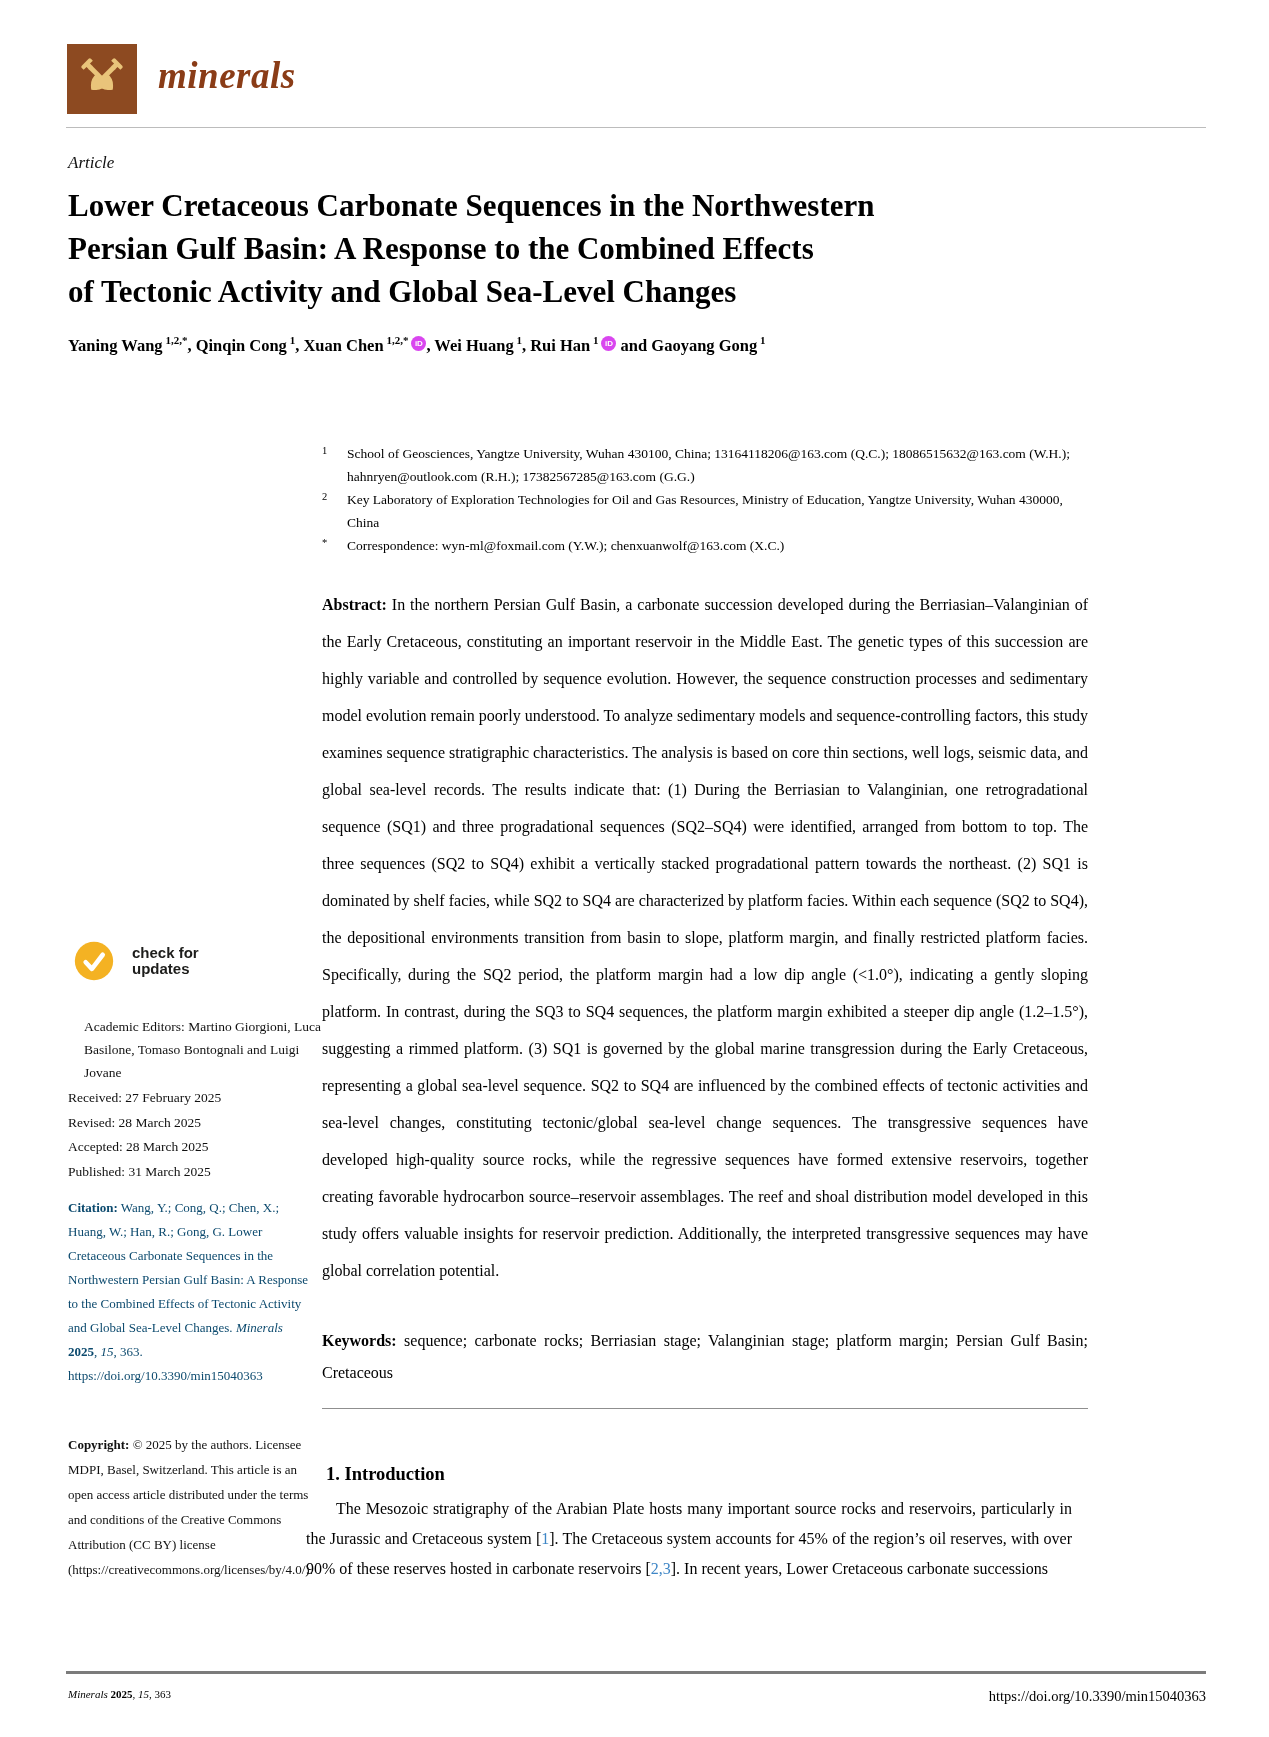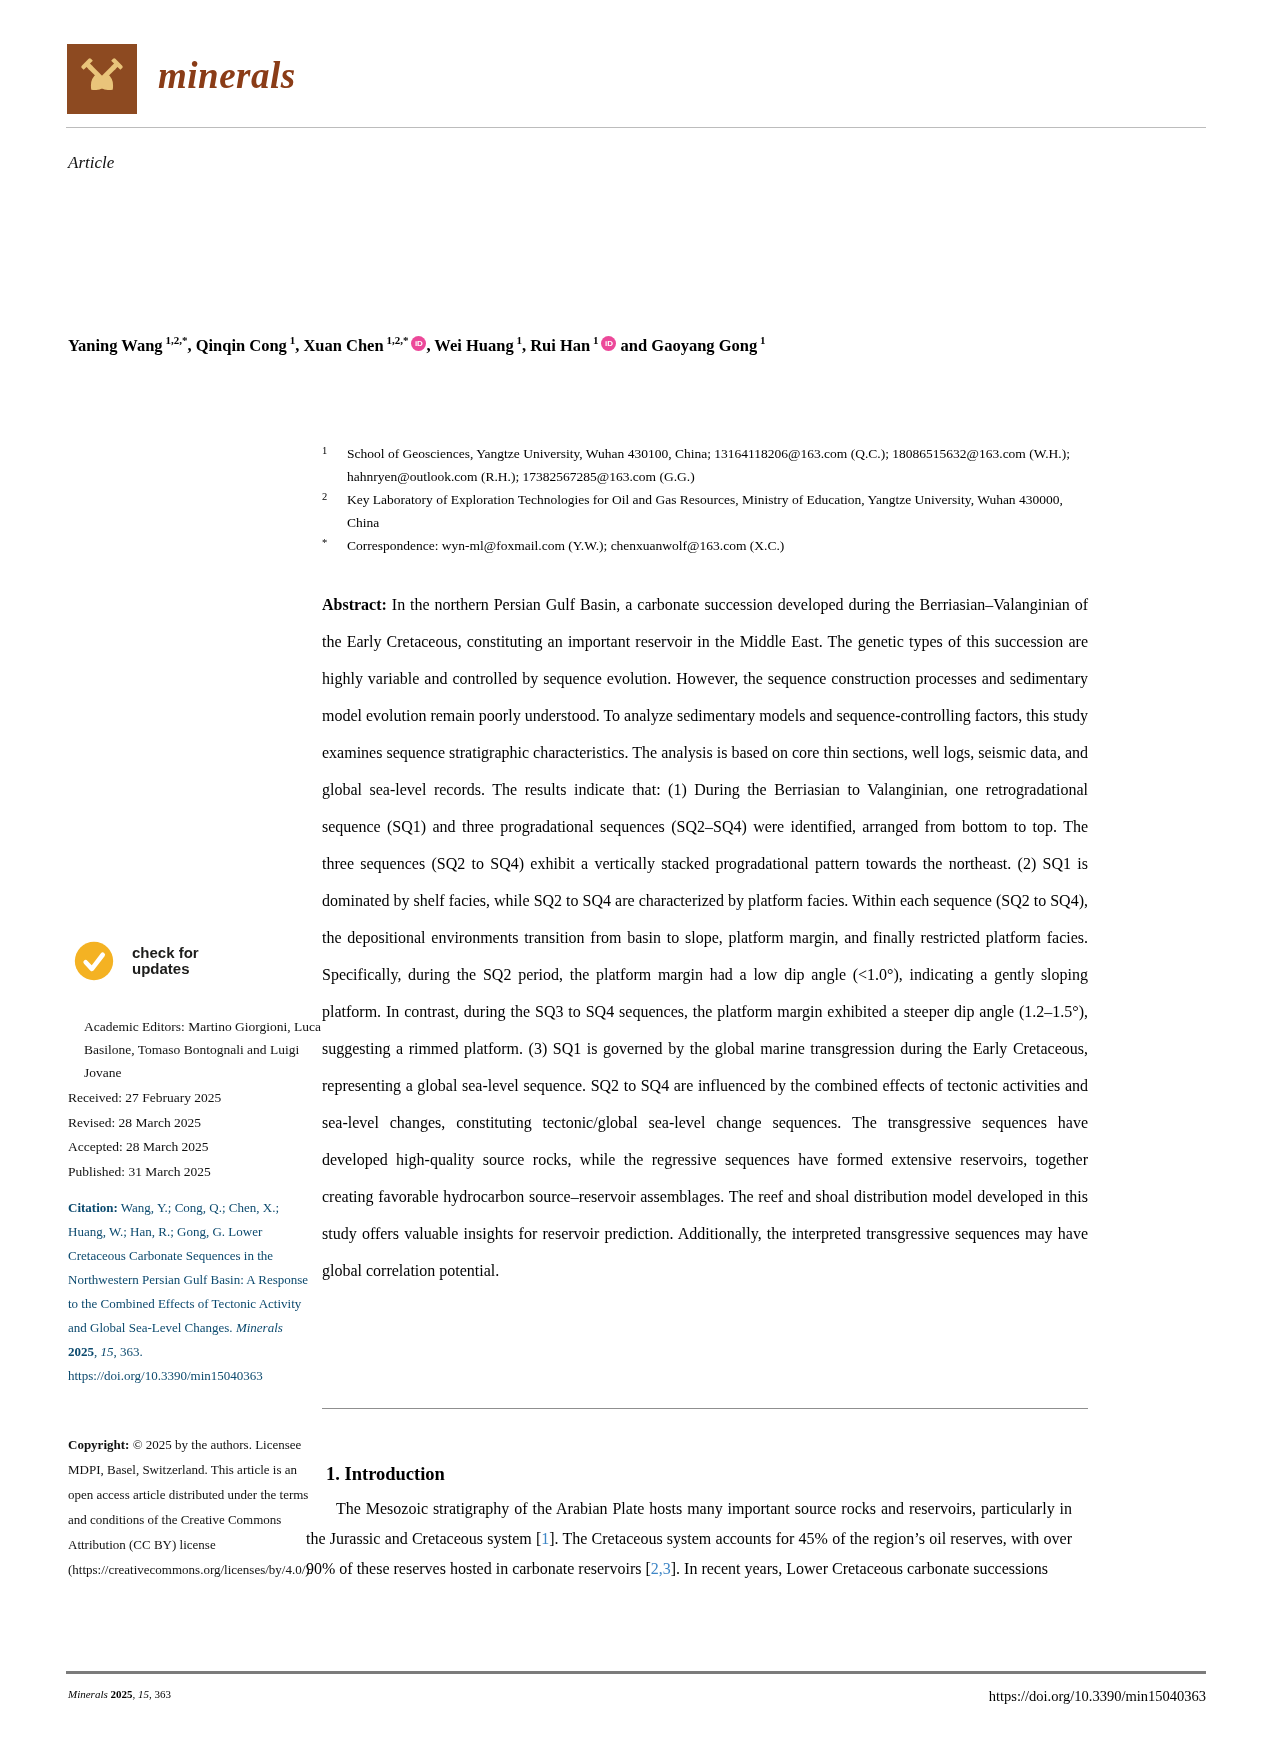--- a/index.html
+++ b/index.html
@@ -14,21 +14,21 @@
   .logo-text{position:absolute;left:158px;top:54px;font-size:37px;font-weight:bold;font-style:italic;
              color:#8A3C17;letter-spacing:0.5px;}
   .header-rule{position:absolute;left:66px;top:127px;width:1140px;height:1px;background:#bcbcbc;}
 
   
   .article-label{position:absolute;left:68px;top:153px;font-size:17px;font-style:italic;color:#111;}
   .title{position:absolute;left:68px;top:184px;width:990px;margin:0;font-size:31px;line-height:43px;
          font-weight:bold;color:#000;}
   .authors{position:absolute;left:68px;top:334px;width:1010px;font-size:16.5px;font-weight:bold;}
   .author-sup{font-size:11px;}
-  .orcid{display:inline-block;width:15px;height:15px;background:#ec4899;border-radius:50%;color:#fff;
+  .orcid{display:inline-block;width:15px;height:15px;background:#d946ef;border-radius:50%;color:#fff;
          font-size:8px;font-weight:bold;text-align:center;line-height:15px;
          font-family:"Liberation Sans",sans-serif;vertical-align:5px;margin-left:3px;cursor:pointer;}
 
   
   .affiliations{position:absolute;left:322px;top:442px;width:770px;font-size:13.5px;line-height:23px;}
   .aff-row{display:flex;}
   .aff-marker{flex:0 0 25px;font-size:10.5px;position:relative;top:-3px;}
   .aff-text{flex:1;}
 
   
@@ -76,20 +76,25 @@
           <rect x="45.5" y="19" width="9" height="30"></rect>
           <path d="M36 48 h28 q2 16 -8 25 q-3.5 3.5 -6 5 q-2.5 -1.5 -6 -5 q-10 -9 -8 -25 z"></path>
         </g>
       </g>
     </svg>
   </div>
   <div class="logo-text">minerals</div>
   <div class="header-rule"></div>
 
   <div class="article-label">Article</div>
+  <h1 class="title">
+      <div>Lower Cretaceous Carbonate Sequences in the Northwestern</div>
+      <div>Persian Gulf Basin: A Response to the Combined Effects</div>
+      <div>of Tectonic Activity and Global Sea-Level Changes</div>
+    </h1>
   <div class="authors"><span>Yaning Wang</span><sup class="author-sup">&nbsp;1,2,*</sup>, <span>Qinqin Cong</span><sup class="author-sup">&nbsp;1</sup>, <span>Xuan Chen</span><sup class="author-sup">&nbsp;1,2,*</sup><span class="orcid">iD</span>, <span>Wei Huang</span><sup class="author-sup">&nbsp;1</sup>, <span>Rui Han</span><sup class="author-sup">&nbsp;1</sup><span class="orcid">iD</span> and <span>Gaoyang Gong</span><sup class="author-sup">&nbsp;1</sup></div>
 
   <div class="affiliations">
       <div class="aff-row">
         <span class="aff-marker">1</span>
         <span class="aff-text">School of Geosciences, Yangtze University, Wuhan 430100, China; 13164118206@163.com (Q.C.); 18086515632@163.com (W.H.); hahnryen@outlook.com (R.H.); 17382567285@163.com (G.G.)</span>
       </div>
       <div class="aff-row">
         <span class="aff-marker">2</span>
         <span class="aff-text">Key Laboratory of Exploration Technologies for Oil and Gas Resources, Ministry of Education, Yangtze University, Wuhan 430000, China</span>
@@ -98,20 +103,24 @@
         <span class="aff-marker">*</span>
         <span class="aff-text">Correspondence: wyn-ml@foxmail.com (Y.W.); chenxuanwolf@163.com (X.C.)</span>
       </div>
     </div>
 
   <div class="abstract">
     <span class="bold">Abstract:</span>
     <span>In the northern Persian Gulf Basin, a carbonate succession developed during the Berriasian–Valanginian of the Early Cretaceous, constituting an important reservoir in the Middle East. The genetic types of this succession are highly variable and controlled by sequence evolution. However, the sequence construction processes and sedimentary model evolution remain poorly understood. To analyze sedimentary models and sequence-controlling factors, this study examines sequence stratigraphic characteristics. The analysis is based on core thin sections, well logs, seismic data, and global sea-level records. The results indicate that: (1) During the Berriasian to Valanginian, one retrogradational sequence (SQ1) and three progradational sequences (SQ2–SQ4) were identified, arranged from bottom to top. The three sequences (SQ2 to SQ4) exhibit a vertically stacked progradational pattern towards the northeast. (2) SQ1 is dominated by shelf facies, while SQ2 to SQ4 are characterized by platform facies. Within each sequence (SQ2 to SQ4), the depositional environments transition from basin to slope, platform margin, and finally restricted platform facies. Specifically, during the SQ2 period, the platform margin had a low dip angle (&lt;1.0°), indicating a gently sloping platform. In contrast, during the SQ3 to SQ4 sequences, the platform margin exhibited a steeper dip angle (1.2–1.5°), suggesting a rimmed platform. (3) SQ1 is governed by the global marine transgression during the Early Cretaceous, representing a global sea-level sequence. SQ2 to SQ4 are influenced by the combined effects of tectonic activities and sea-level changes, constituting tectonic/global sea-level change sequences. The transgressive sequences have developed high-quality source rocks, while the regressive sequences have formed extensive reservoirs, together creating favorable hydrocarbon source–reservoir assemblages. The reef and shoal distribution model developed in this study offers valuable insights for reservoir prediction. Additionally, the interpreted transgressive sequences may have global correlation potential.</span>
   </div>
 
+  <div class="keywords">
+    <span class="bold">Keywords:</span>
+    <span>sequence; carbonate rocks; Berriasian stage; Valanginian stage; platform margin; Persian Gulf Basin; Cretaceous</span>
+  </div>
 
   <div class="kw-rule"></div>
 
   <h2 class="sec-heading">1. Introduction</h2>
   <p class="body-par">The Mesozoic stratigraphy of the Arabian Plate hosts many important source rocks and reservoirs, particularly in the Jurassic and Cretaceous system [<span class="ref-link">1</span>]. The Cretaceous system accounts for 45% of the region’s oil reserves, with over 90% of these reserves hosted in carbonate reservoirs [<span class="ref-link">2,3</span>]. In recent years, Lower Cretaceous carbonate successions</p>
 
   <div>
     <div class="badge">
       <svg viewBox="0 0 48 48" width="40" height="40">
         <circle cx="24" cy="24" r="23" fill="#F4B223"></circle>

